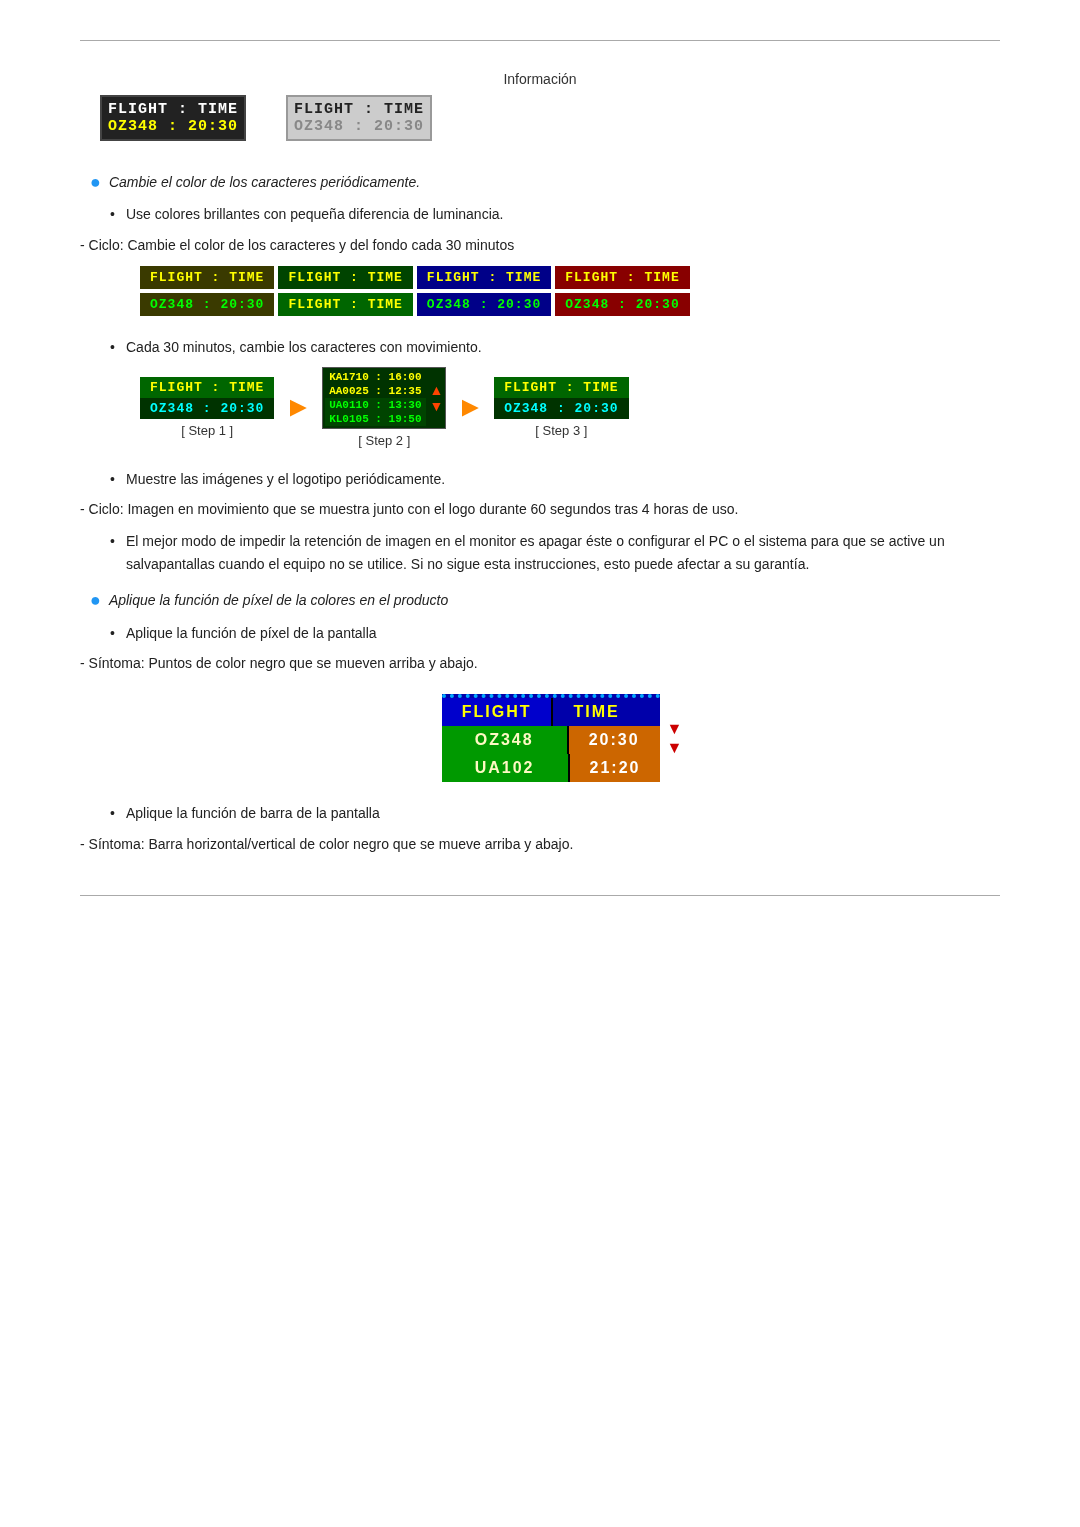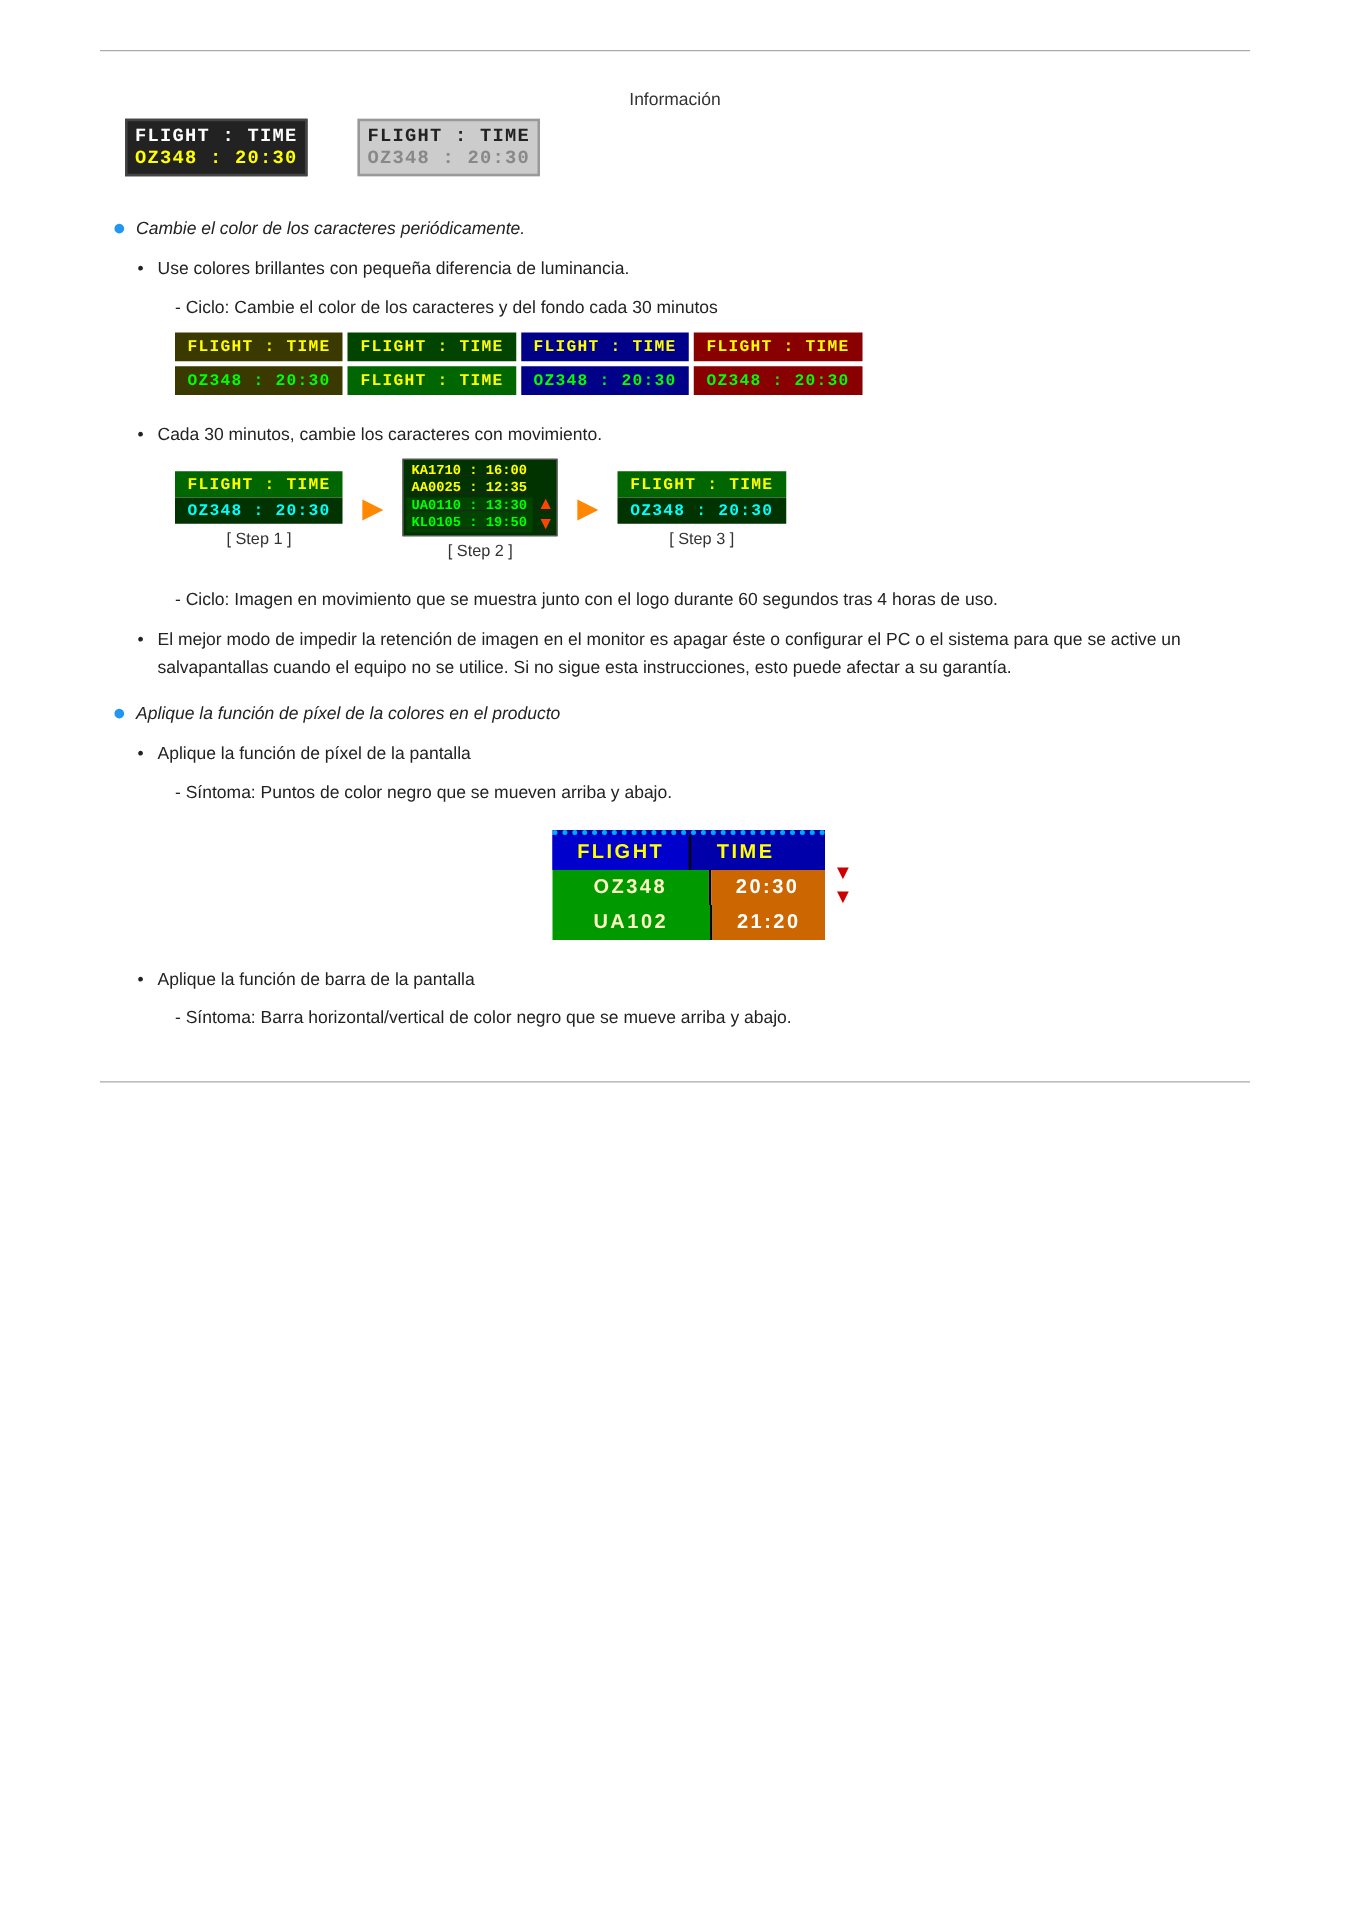--- a/index.html
+++ b/index.html
@@ -84,21 +84,20 @@
       margin-right: 8px;
       margin-top: 1px;
       flex-shrink: 0;
     }
     .bullet-text {
       font-size: 14px;
       line-height: 1.6;
       font-style: italic;
     }
     .sub-indent {
-      margin-left: 60px;
       margin-bottom: 10px;
       font-size: 14px;
       line-height: 1.6;
     }
 
     
     .cycle-section {
       margin-left: 60px;
       margin-bottom: 20px;
     }
@@ -142,22 +141,21 @@
 
     
     .s2-container {
       background: #003300;
       border: 1px solid #555;
       padding: 2px;
       position: relative;
     }
     .s2-row {
       display: flex;
-      align-items: flex-end;
-      text-decoration: underline;
+      align-items: center;
     }
     .s2-content {
       flex: 1;
     }
     .s2-line { color: #ffff00; font-family: 'Courier New', monospace; font-size: 11px; font-weight: bold; padding: 1px 4px; display: block; background: #003300; }
     .s2-line2 { color: #00ff00; font-family: 'Courier New', monospace; font-size: 11px; font-weight: bold; padding: 1px 4px; display: block; background: #004400; }
     .scroll-arrows {
       display: flex;
       flex-direction: column;
       color: #ff4400;
@@ -313,20 +311,21 @@
       <div class="step-box">
         <div>
           <span class="s3-header">FLIGHT  : TIME</span>
           <span class="s3-data">OZ348  : 20:30</span>
         </div>
         <div class="step-label">[ Step 3 ]</div>
       </div>
     </div>
   </div>
 
+  <div class="list-bullet">Muestre las imágenes y el logotipo periódicamente.</div>
 
   <div class="sub-indent">- Ciclo: Imagen en movimiento que se muestra junto con el logo durante 60 segundos tras 4 horas de uso.</div>
 
   <div class="list-bullet">El mejor modo de impedir la retención de imagen en el monitor es apagar éste o configurar el PC o el sistema para que se active un salvapantallas cuando el equipo no se utilice. Si no sigue esta instrucciones, esto puede afectar a su garantía.</div>
 
   <div class="bullet-item" style="margin-top:14px;">
     <span class="bullet-dot">●</span>
     <span class="bullet-text">Aplique la función de píxel de la colores en el producto</span>
   </div>
 

